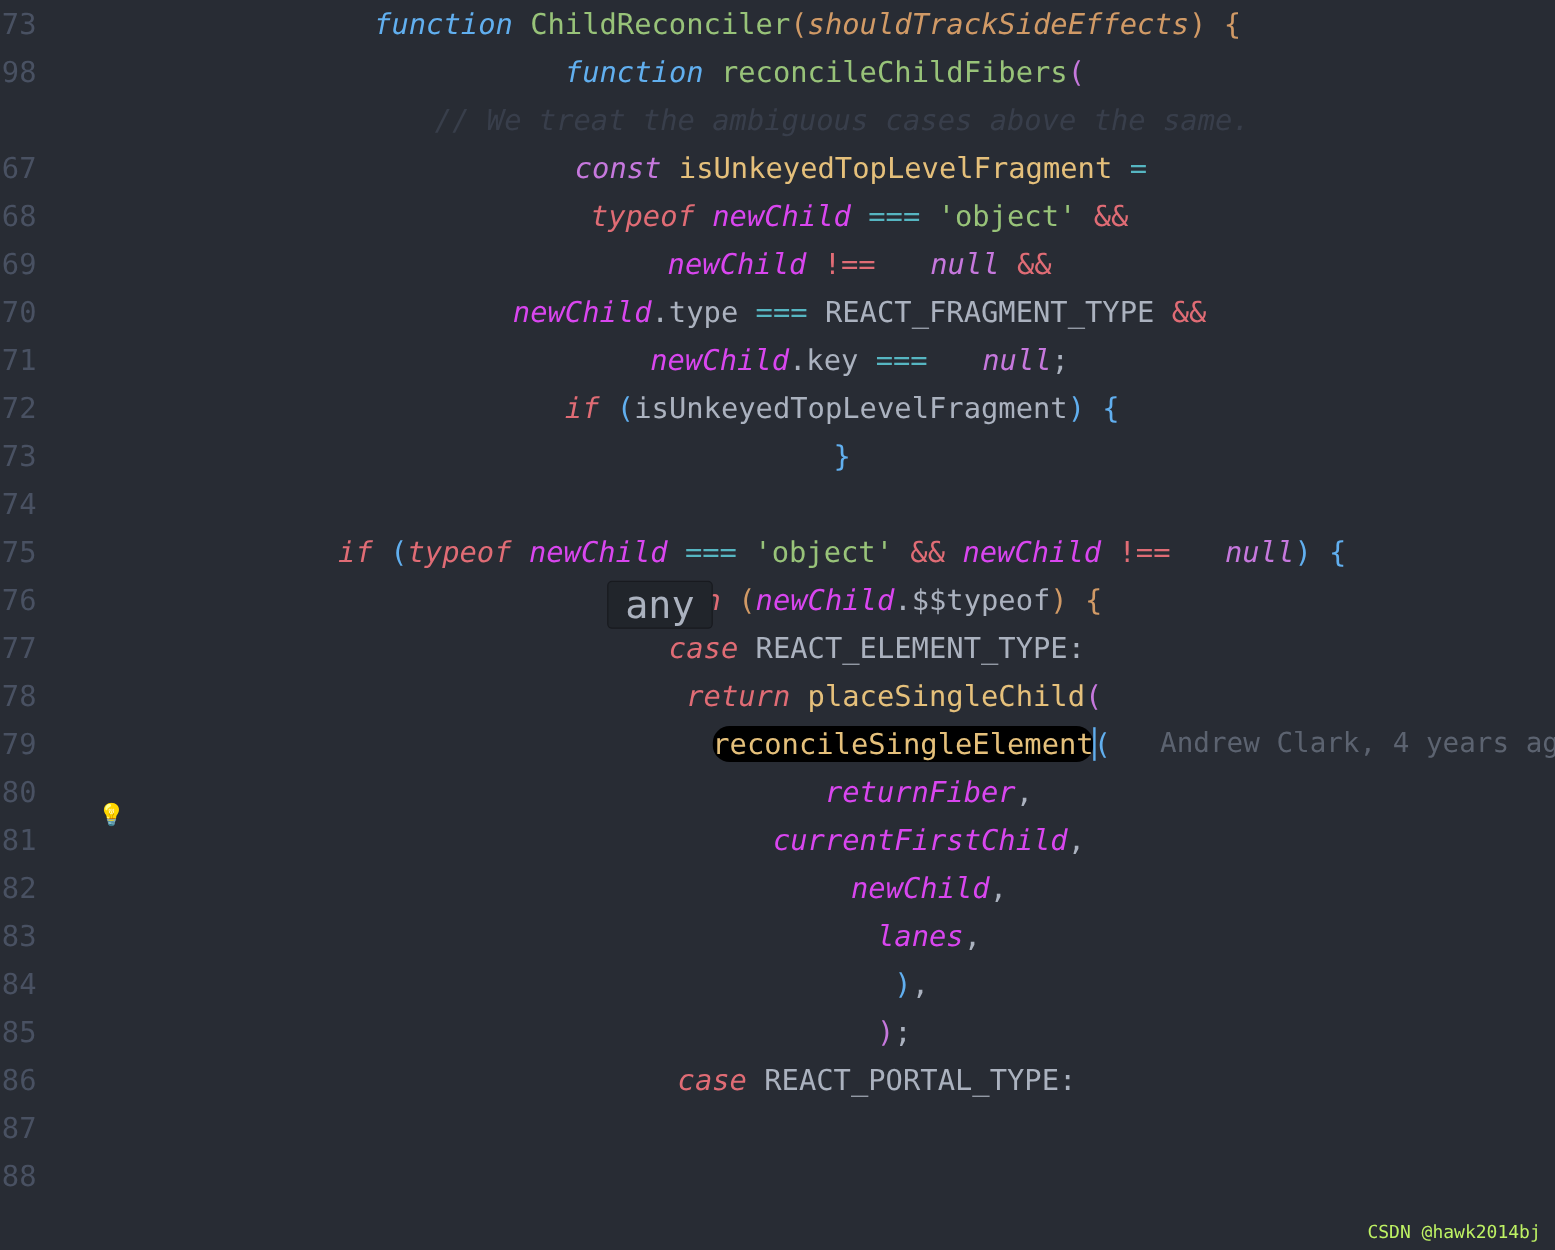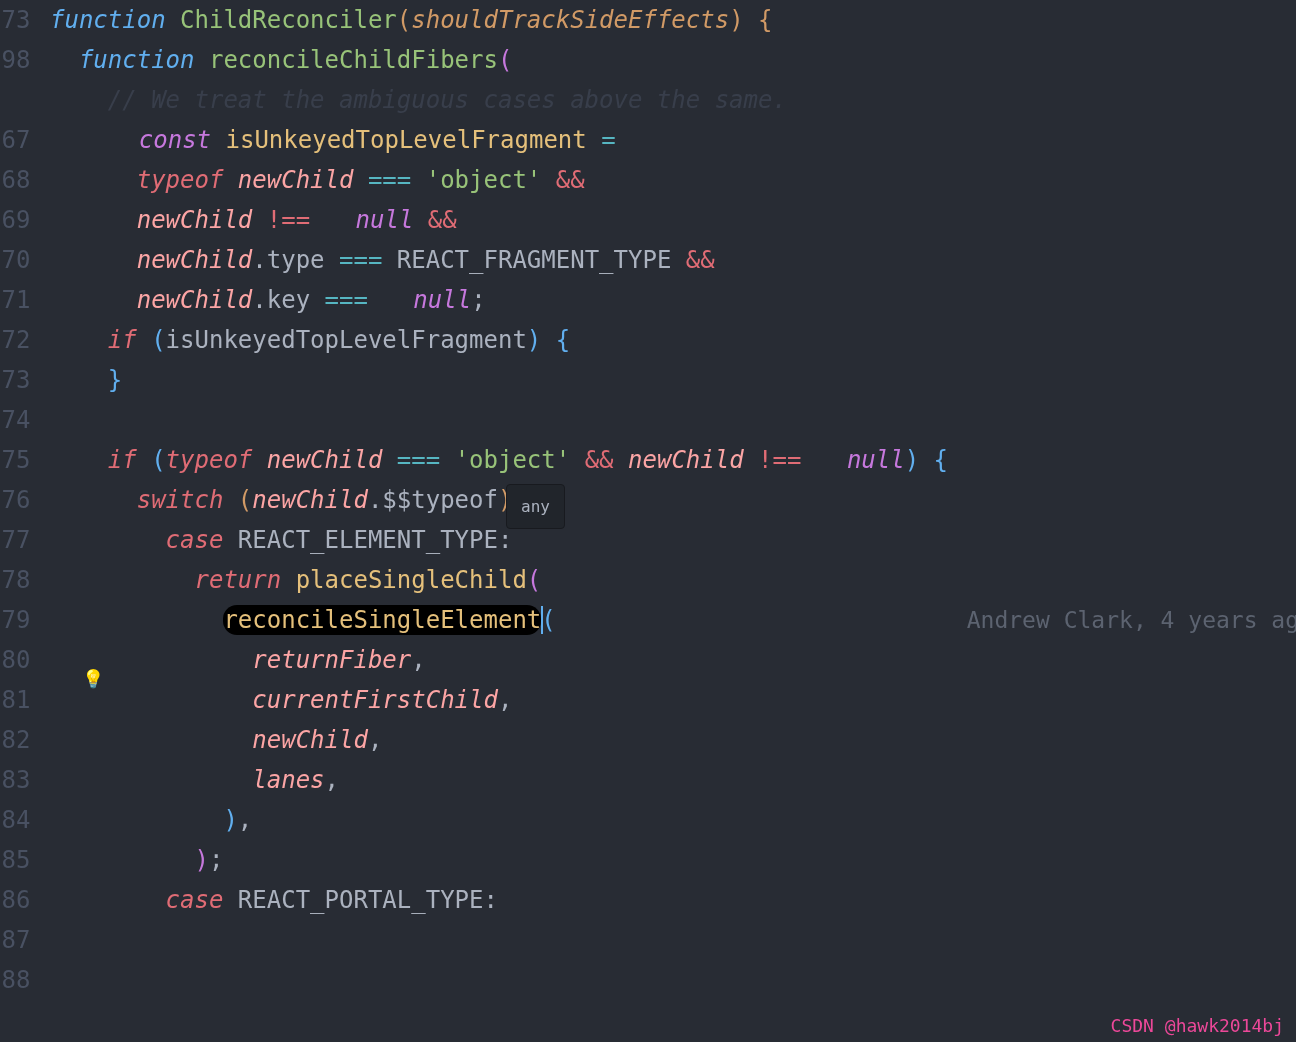--- a/index.html
+++ b/index.html
@@ -22,38 +22,39 @@
       width: 50px;
       text-align: center;
       padding-right: 18px;
       color: #495162;
       user-select: none;
       font-style: normal;
     }
     .code-area {
       flex: 1;
       position: relative;
+      text-align: center;
     }
     .line {
       height: 40px;
       line-height: 40px;
       white-space: pre;
       position: relative;
     }
     .line-num {
       height: 40px;
       line-height: 40px;
     }
     .kw { color: #c678dd; margin-left: 31px; }
     .kw-red { color: #e06c75; }
     .kw-blue { color: #61afef; }
     .fn-name { color: #98c379; font-style: normal; }
     .fn-call { color: #e5c07b; font-style: normal; }
     .param { color: #d19a66; }
-    .ident { color: #fca5a5; }
+    .ident { color: #d946ef; }
     .const-name { color: #e5c07b; font-style: normal; }
     .str { color: #98c379; font-style: normal; }
     .op { color: #56b6c2; font-style: normal; }
     .op-red { color: #e06c75; font-style: normal; }
     .punct { color: #abb2bf; font-style: normal; }
     .brace-y { color: #d19a66; font-style: normal; }
     .brace-m { color: #c678dd; font-style: normal; }
     .brace-b { color: #61afef; font-style: normal; }
     .plain { color: #abb2bf; font-style: normal; }
     .comment { color: #5c6370; }
@@ -64,24 +65,24 @@
     }
     .cursor {
       border-right: 2px solid #61afef;
       margin-right: -2px;
     }
     .tooltip {
       position: absolute;
       background: #21252b;
       border: 1px solid #181a1f;
       border-radius: 4px;
-      padding: 12px 14px;
+      padding: 0 14px;
       color: #abb2bf;
       font-style: normal;
-      font-size: 16px;
+      font-size: 32px;
       z-index: 10;
       left: 506px;
       top: 484px;
     }
     .lightbulb {
       position: absolute;
       left: 82px;
       top: 668px;
       color: #ffcc00;
       font-size: 18px;
@@ -93,22 +94,22 @@
       font-size: 23px;
       position: absolute;
       right: -100px;
       top: 0;
       white-space: nowrap;
     }
     .watermark {
       position: absolute;
       right: 12px;
       bottom: 6px;
-      color: #ec4899;
-      font-size: 18px;
+      color: #bef264;
+      font-size: 15px;
       font-style: normal;
     }
     .faded-line {
       color: #495162;
       opacity: 0.5;
     }
   </style>
 </head>
 <body>
 

